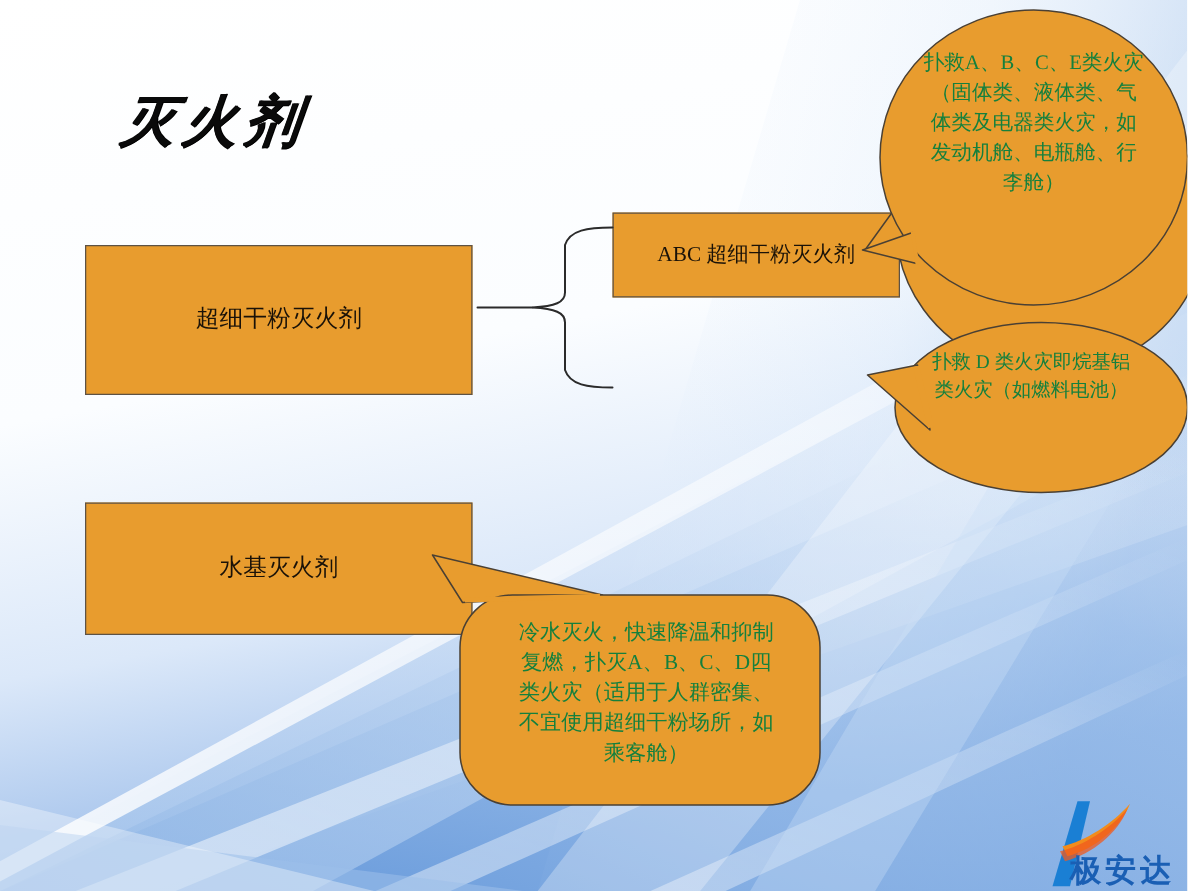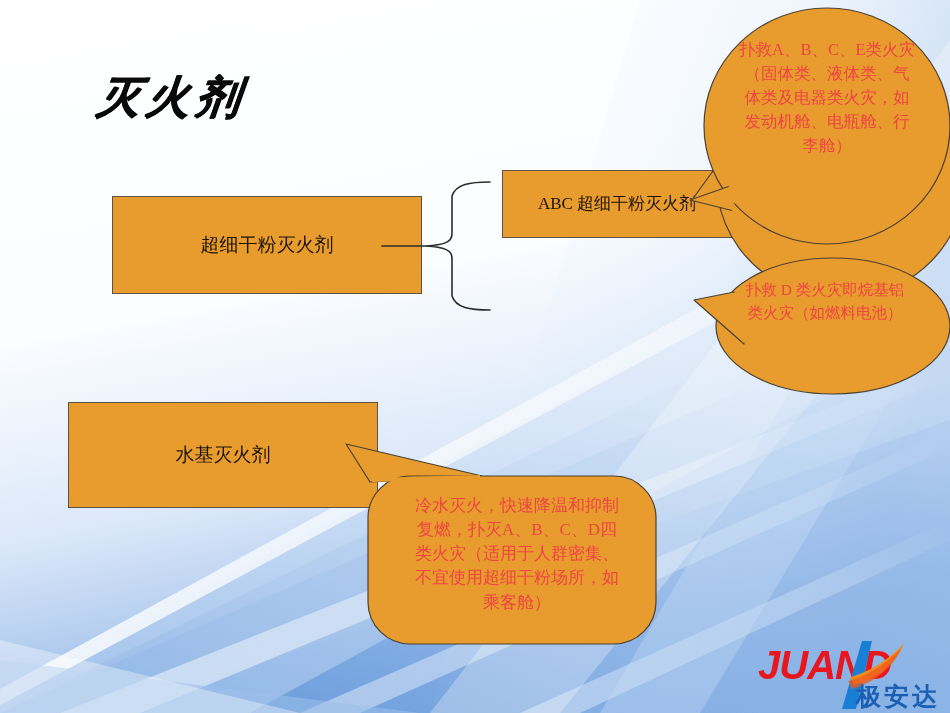--- a/index.html
+++ b/index.html
@@ -29,34 +29,34 @@
     position:absolute;z-index:4;
     background:#e89c2e;
     border:1.3px solid #5d5245;
     box-sizing:border-box;
     display:flex;align-items:center;justify-content:center;
     color:#1a1208;
     font-family:"Liberation Serif","DejaVu Serif",serif;
     text-align:center;
     line-height:1.2;
   }
-  #box-chaoxi{left:68px;top:196px;width:310px;height:98px;font-size:19px;margin-left:44px;}
-  #box-abc{left:502px;top:170px;width:230px;height:68px;font-size:17px;}
+  #box-chaoxi{left:68px;top:196px;width:310px;height:120px;font-size:19px;}
+  #box-abc{left:490px;top:170px;width:230px;height:68px;font-size:17px;}
   #box-dclass{left:482px;top:271px;width:230px;height:62px;font-size:17px;}
   #box-shuiji{left:68px;top:402px;width:310px;height:106px;font-size:19px;}
 
   
   #brace{position:absolute;left:378px;top:178px;width:118px;height:136px;z-index:4;}
 
   
   .callout{position:absolute;z-index:6;}
   .callout svg{position:absolute;left:0;top:0;overflow:visible;}
   .callout .ctext{
     position:absolute;z-index:2;
-    color:#ef4444;
+    color:#15803d;
     font-family:"Liberation Serif","DejaVu Serif",serif;
     text-align:center;
     word-break:break-all;
   }
 
   #callout-abc{left:704px;top:4px;width:246px;height:244px;}
   #callout-abc .ctext{
     left:34px;top:34px;width:178px;
     font-size:16.5px;line-height:1.45;
   }
@@ -190,21 +190,20 @@
   <div class="callout" id="callout-water">
     <svg width="298" height="196" viewBox="0 0 298 196" xmlns="http://www.w3.org/2000/svg">
       <path d="M6,30 L-18,-8 L118,24 Z" fill="#e89c2e" stroke="#4a4034" stroke-width="1.2" stroke-linejoin="round"></path>
       <rect x="4" y="24" width="288" height="168" rx="42" ry="42" fill="#e89c2e" stroke="#4a4034" stroke-width="1.2"></rect>
       <path d="M8,28 L116,25" fill="none" stroke="#e89c2e" stroke-width="4"></path>
     </svg>
     <div class="ctext">冷水灭火，快速降温和抑制复燃，扑灭A、B、C、D四类火灾（适用于人群密集、不宜使用超细干粉场所，如乘客舱）</div>
   </div>
 
   <div id="logo">
-    <div class="juand">JUAND</div>
     <svg class="swoosh" viewBox="0 0 76 74" xmlns="http://www.w3.org/2000/svg">
       <path d="M10,72 L30,4 L40,4 L24,72 Z" fill="#1a7fd4"></path>
       <path d="M18,40 C36,36 58,22 72,6 C64,26 44,42 22,48 Z" fill="#f28c1c"></path>
       <path d="M16,44 C34,40 56,26 70,10 C62,30 42,46 20,52 Z" fill="#f05a1e" opacity="0.75"></path>
     </svg>
     <div class="cn">极安达</div>
   </div>
 
 </div>
 

